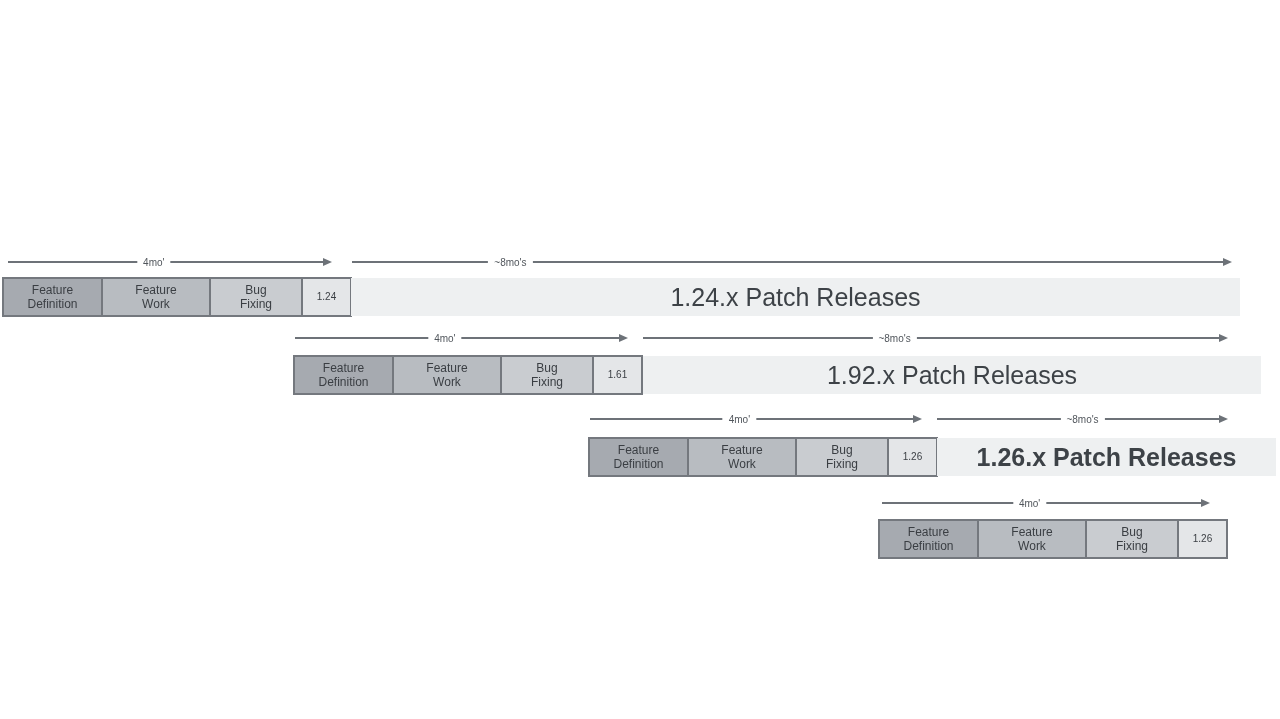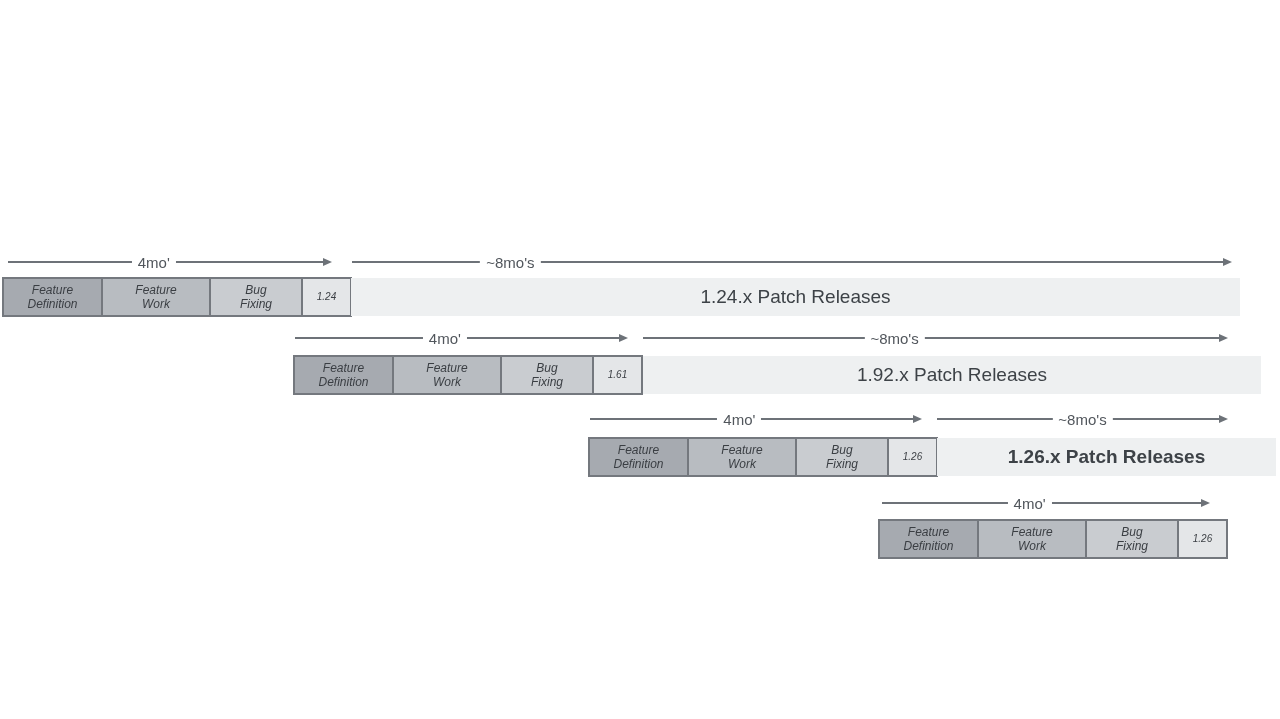--- a/index.html
+++ b/index.html
@@ -24,34 +24,33 @@
     width: 0; height: 0;
     border-left: 9px solid var(--arrow, #6d7278);
     border-top: 4px solid transparent;
     border-bottom: 4px solid transparent;
   }
   .arrow .alabel {
     position: absolute; top: 50%;
     transform: translate(-50%, -46%);
     background: #ffffff;
     padding: 0 6px;
-    font-size: 15px;
+    font-size: 10px;
     color: #51565c;
     white-space: nowrap;
   }
 
   
   .group {
     position: absolute;
     display: flex;
     width: 350px; height: 40px;
     border: 2px solid var(--border, #74787e);
     box-sizing: border-box;
     background: #ffffff;
-    font-style: italic;
   }
   .cell {
     display: flex; align-items: center; justify-content: center;
     text-align: center;
     font-size: 12px; line-height: 1.2;
     color: var(--text, #3a3e43);
     white-space: pre-line;
     box-sizing: border-box;
     overflow: hidden;
   }
@@ -64,21 +63,21 @@
     border-left: 2px solid var(--border, #74787e);
     font-size: 10px;
     white-space: nowrap;
   }
 
   
   .patch {
     position: absolute; height: 38px;
     background: var(--patch-bar, #eef0f1);
     display: flex; align-items: center; justify-content: center;
-    font-size: 19px;
+    font-size: 25px;
     color: #3d4247;
     white-space: nowrap;
   }
 </style>
 </head>
 <body>
 
 <div id="canvas">
 
   <div class="arrow" style="left:8px; top:256px; width:324px;">

